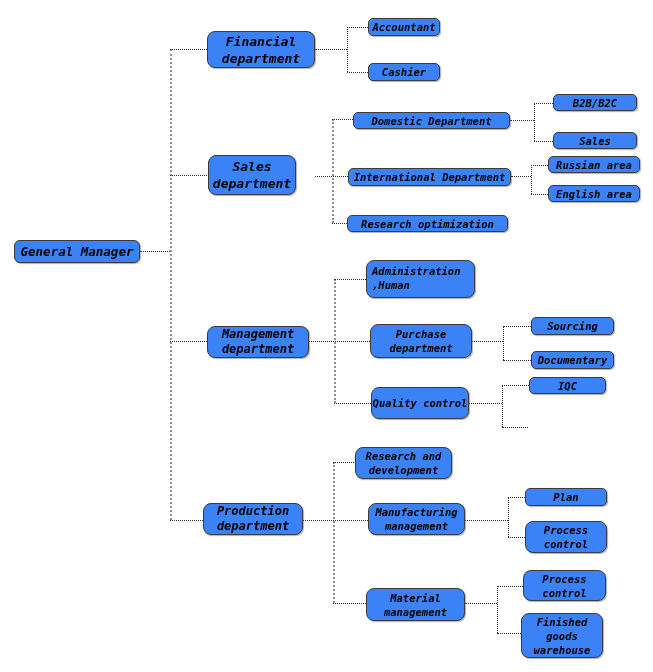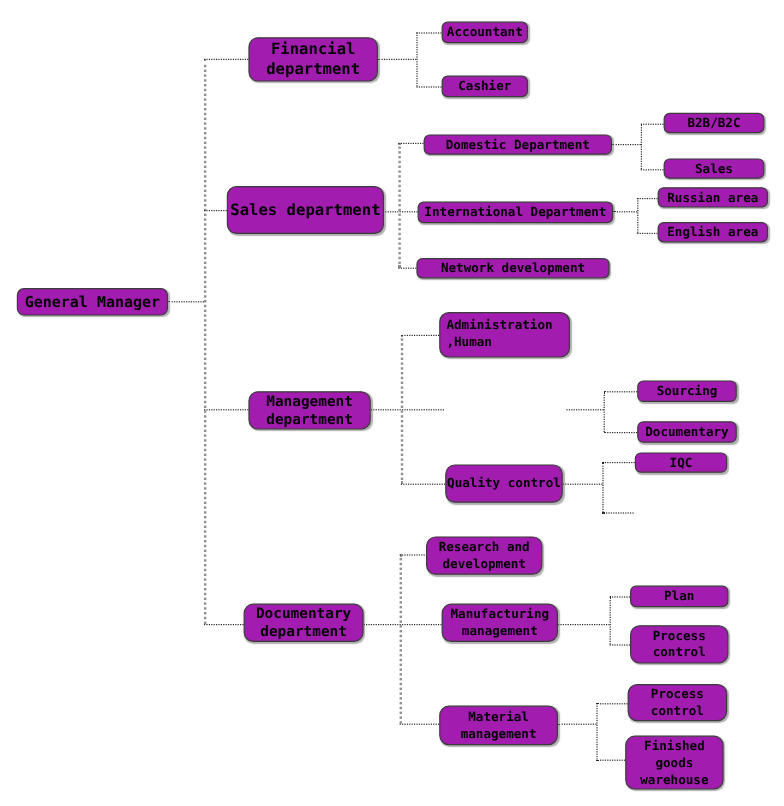--- a/index.html
+++ b/index.html
@@ -1,25 +1,25 @@
 <!DOCTYPE html>
 <html><head>
 <meta charset="utf-8">
 <style>
   html,body{margin:0;padding:0;background:#ffffff;}
   .canvas{
     position:relative;width:653px;height:672px;background:#ffffff;overflow:hidden;
     font-family:"DejaVu Sans Mono","Liberation Mono",monospace;font-weight:bold;color:#000;
   }
   .node{
-    position:absolute;box-sizing:border-box;background:#a21caf;
+    position:absolute;box-sizing:border-box;background:#3b82f6;
     border:1.4px solid #3c3c3c;border-radius:8px;
     box-shadow:1px 1px 1px rgba(110,110,110,.55);
     display:flex;align-items:center;justify-content:center;
-    text-align:center;line-height:14px;font-size:10.5px;
+    text-align:center;line-height:14px;font-size:10.5px;font-style:italic;
   }
   .node.single{border-radius:5px;}
   .node.root{font-size:12.5px;border-radius:6px;}
   .node.dept{font-size:13px;line-height:17px;}
   .node.dept-sm{font-size:12px;line-height:15px;}
   .node.align-left{justify-content:flex-start;text-align:left;align-items:flex-start;
     padding:3px 0 0 5px;}
   .hline{position:absolute;height:0;border-top:1.3px dotted #2a2a2a;}
   .vline{position:absolute;width:0;border-left:1.3px dotted #2a2a2a;}
   .vline.trunk{border-left:2px dotted #909090;}
@@ -82,37 +82,38 @@
   <div class="hline" style="left:508px;top:537px;width:17px"></div>
 
   <div class="hline" style="left:465px;top:603px;width:32px"></div>
   <div class="vline" style="left:497px;top:586px;height:47px"></div>
   <div class="hline" style="left:497px;top:586px;width:26px"></div>
   <div class="hline" style="left:497px;top:633px;width:24px"></div>
 
   <div class="node root single" style="left:14px;top:240px;width:126px;height:23px">General Manager</div>
 
   <div class="node dept" style="left:207px;top:31px;width:108px;height:37px">Financial department</div>
-  <div class="node dept" style="left:189px;top:155px;width:131px;height:40px">Sales department</div>
+  <div class="node dept" style="left:208px;top:155px;width:88px;height:40px">Sales department</div>
   <div class="node dept-sm" style="left:207px;top:326px;width:102px;height:32px">Management department</div>
-  <div class="node dept-sm" style="left:203px;top:503px;width:100px;height:32px">Documentary department</div>
+  <div class="node dept-sm" style="left:203px;top:503px;width:100px;height:32px">Production department</div>
 
   <div class="node single" style="left:368px;top:18px;width:72px;height:18px">Accountant</div>
   <div class="node single" style="left:368px;top:63px;width:72px;height:18px">Cashier</div>
 
   <div class="node single" style="left:353px;top:112px;width:157px;height:17px">Domestic Department</div>
   <div class="node single" style="left:348px;top:168px;width:163px;height:18px">International Department</div>
-  <div class="node single" style="left:347px;top:215px;width:161px;height:17px">Network development</div>
+  <div class="node single" style="left:347px;top:215px;width:161px;height:17px">Research optimization</div>
 
   <div class="node single" style="left:553px;top:94px;width:84px;height:17px">B2B/B2C</div>
   <div class="node single" style="left:553px;top:132px;width:84px;height:17px">Sales</div>
   <div class="node single" style="left:548px;top:156px;width:92px;height:17px">Russian area</div>
   <div class="node single" style="left:548px;top:185px;width:92px;height:17px">English area</div>
 
   <div class="node align-left" style="left:366px;top:260px;width:109px;height:38px">Administration ,Human</div>
+  <div class="node" style="left:370px;top:324px;width:102px;height:34px">Purchase department</div>
   <div class="node" style="left:371px;top:387px;width:98px;height:32px">Quality control</div>
 
   <div class="node single" style="left:531px;top:317px;width:83px;height:18px">Sourcing</div>
   <div class="node single" style="left:531px;top:351px;width:83px;height:18px">Documentary</div>
   <div class="node single" style="left:529px;top:377px;width:77px;height:17px">IQC</div>
 
   <div class="node" style="left:355px;top:447px;width:97px;height:32px">Research and development</div>
   <div class="node" style="left:368px;top:503px;width:97px;height:32px">Manufacturing management</div>
   <div class="node" style="left:366px;top:588px;width:99px;height:33px">Material management</div>
 

